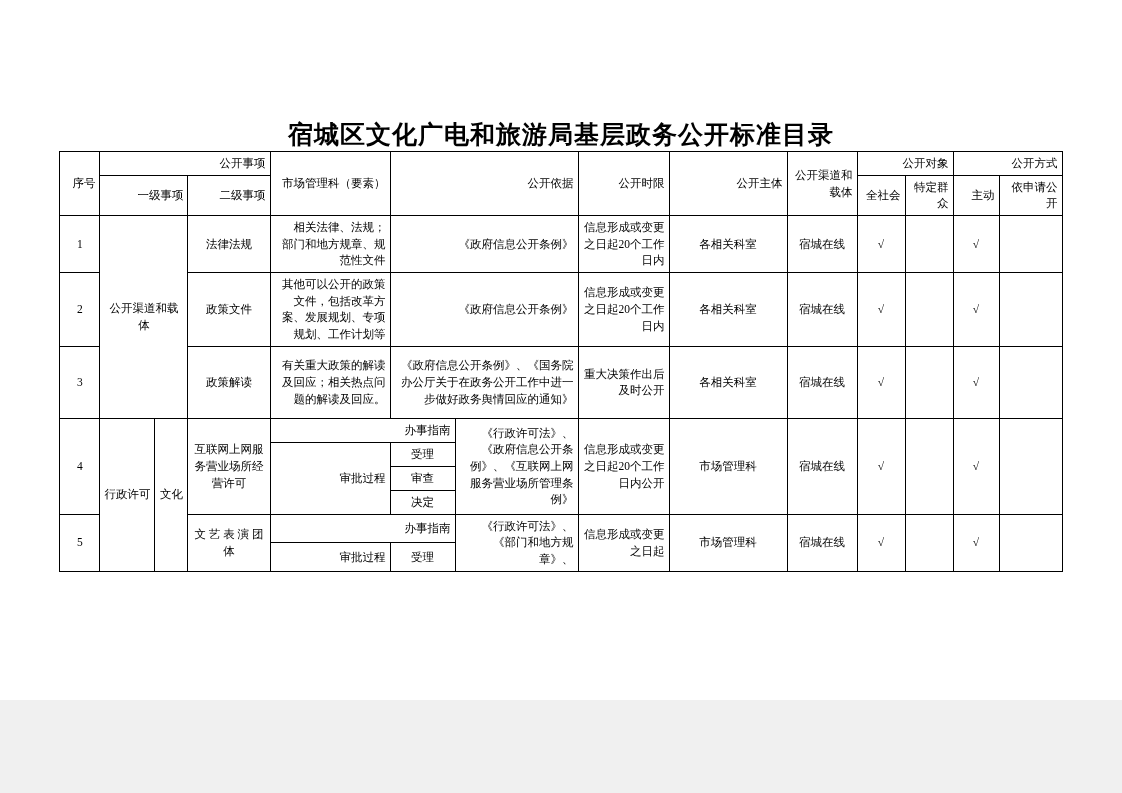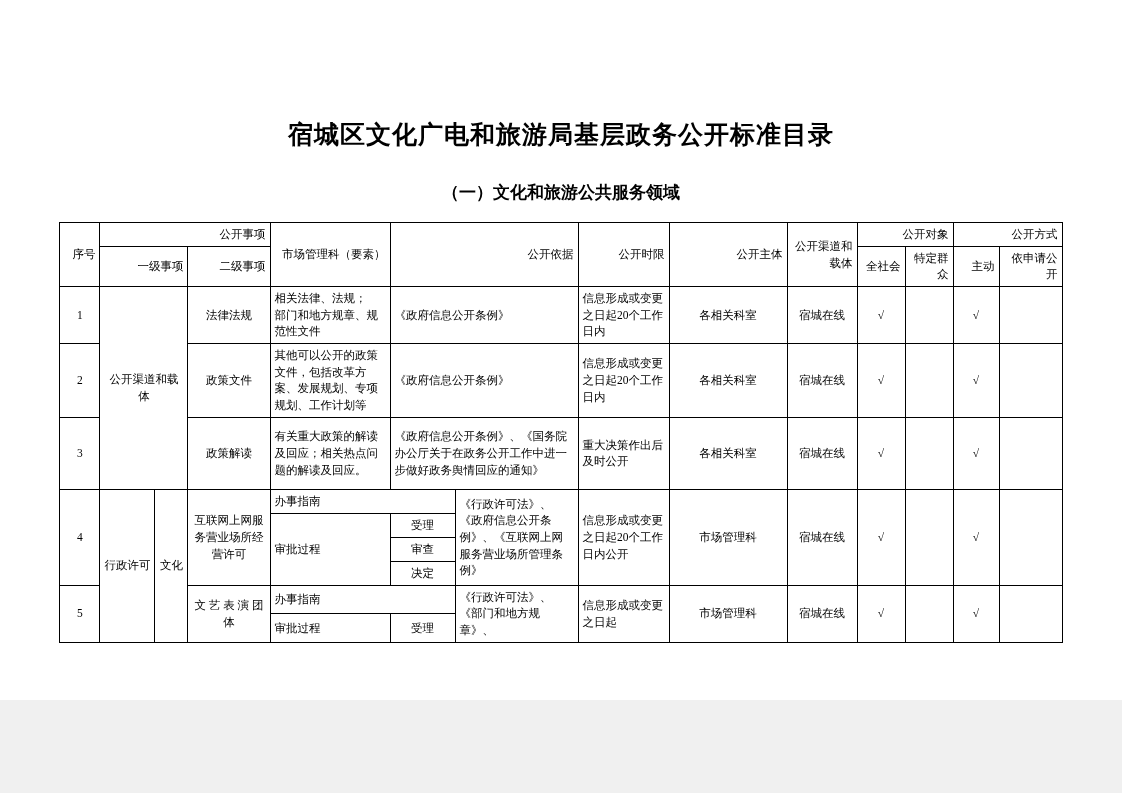--- a/index.html
+++ b/index.html
@@ -43,31 +43,30 @@
   table.main td, table.main th {
     border: 1px solid #000000;
     font-size: 11.5px;
     font-weight: normal;
     padding: 3px 4px;
     line-height: 1.45;
     vertical-align: middle;
     font-family: "Liberation Serif", "DejaVu Serif", serif;
   }
   .c { text-align: center; }
-  .l { text-align: left; margin-left: 24px; }
+  .l { text-align: right; margin-left: 24px; }
   .hdr { text-align: right; font-size: 12px; }
   .tick { text-align: center; font-size: 13px; }
 </style>
 </head>
 <body>
 
 <div class="page">
 
   <div class="doc-title">宿城区文化广电和旅游局基层政务公开标准目录</div>
-  <div class="doc-subtitle">（一）文化和旅游公共服务领域</div>
 
   <table class="main">
     <colgroup>
       <col style="width:40px">
       <col style="width:55px">
       <col style="width:33px">
       <col style="width:82px">
       <col style="width:120px">
       <col style="width:65px">
       <col style="width:123px">

